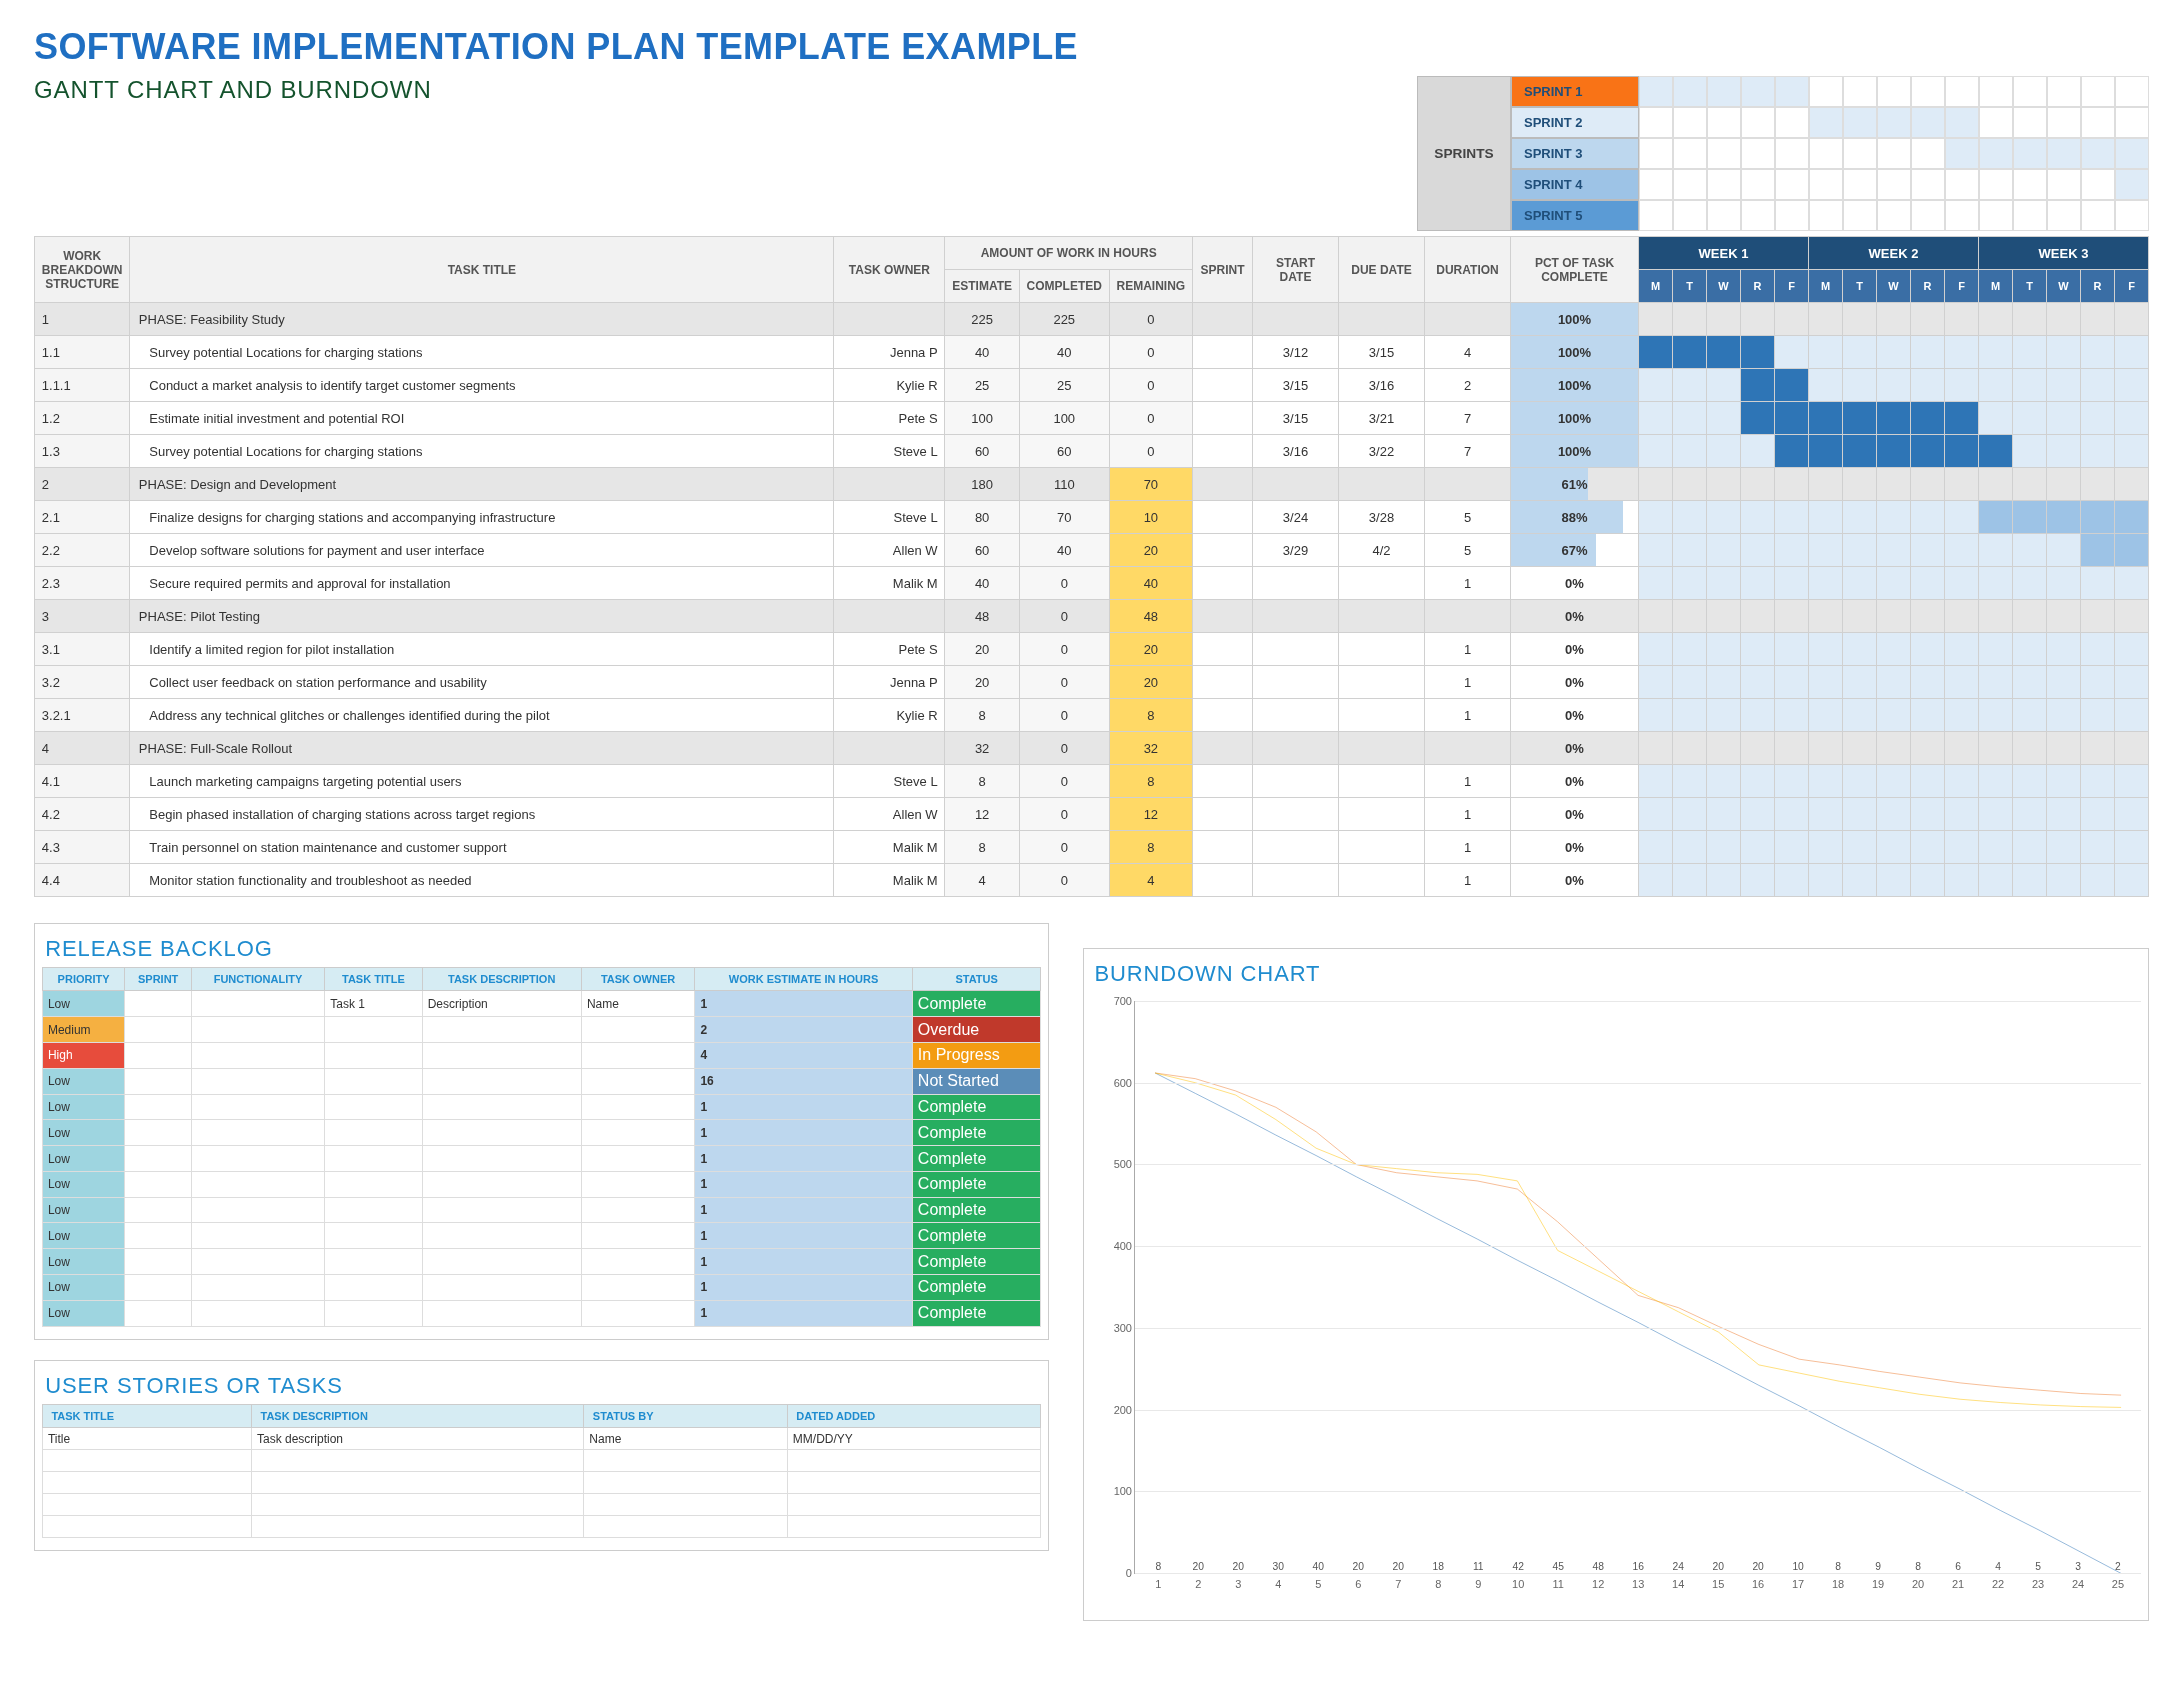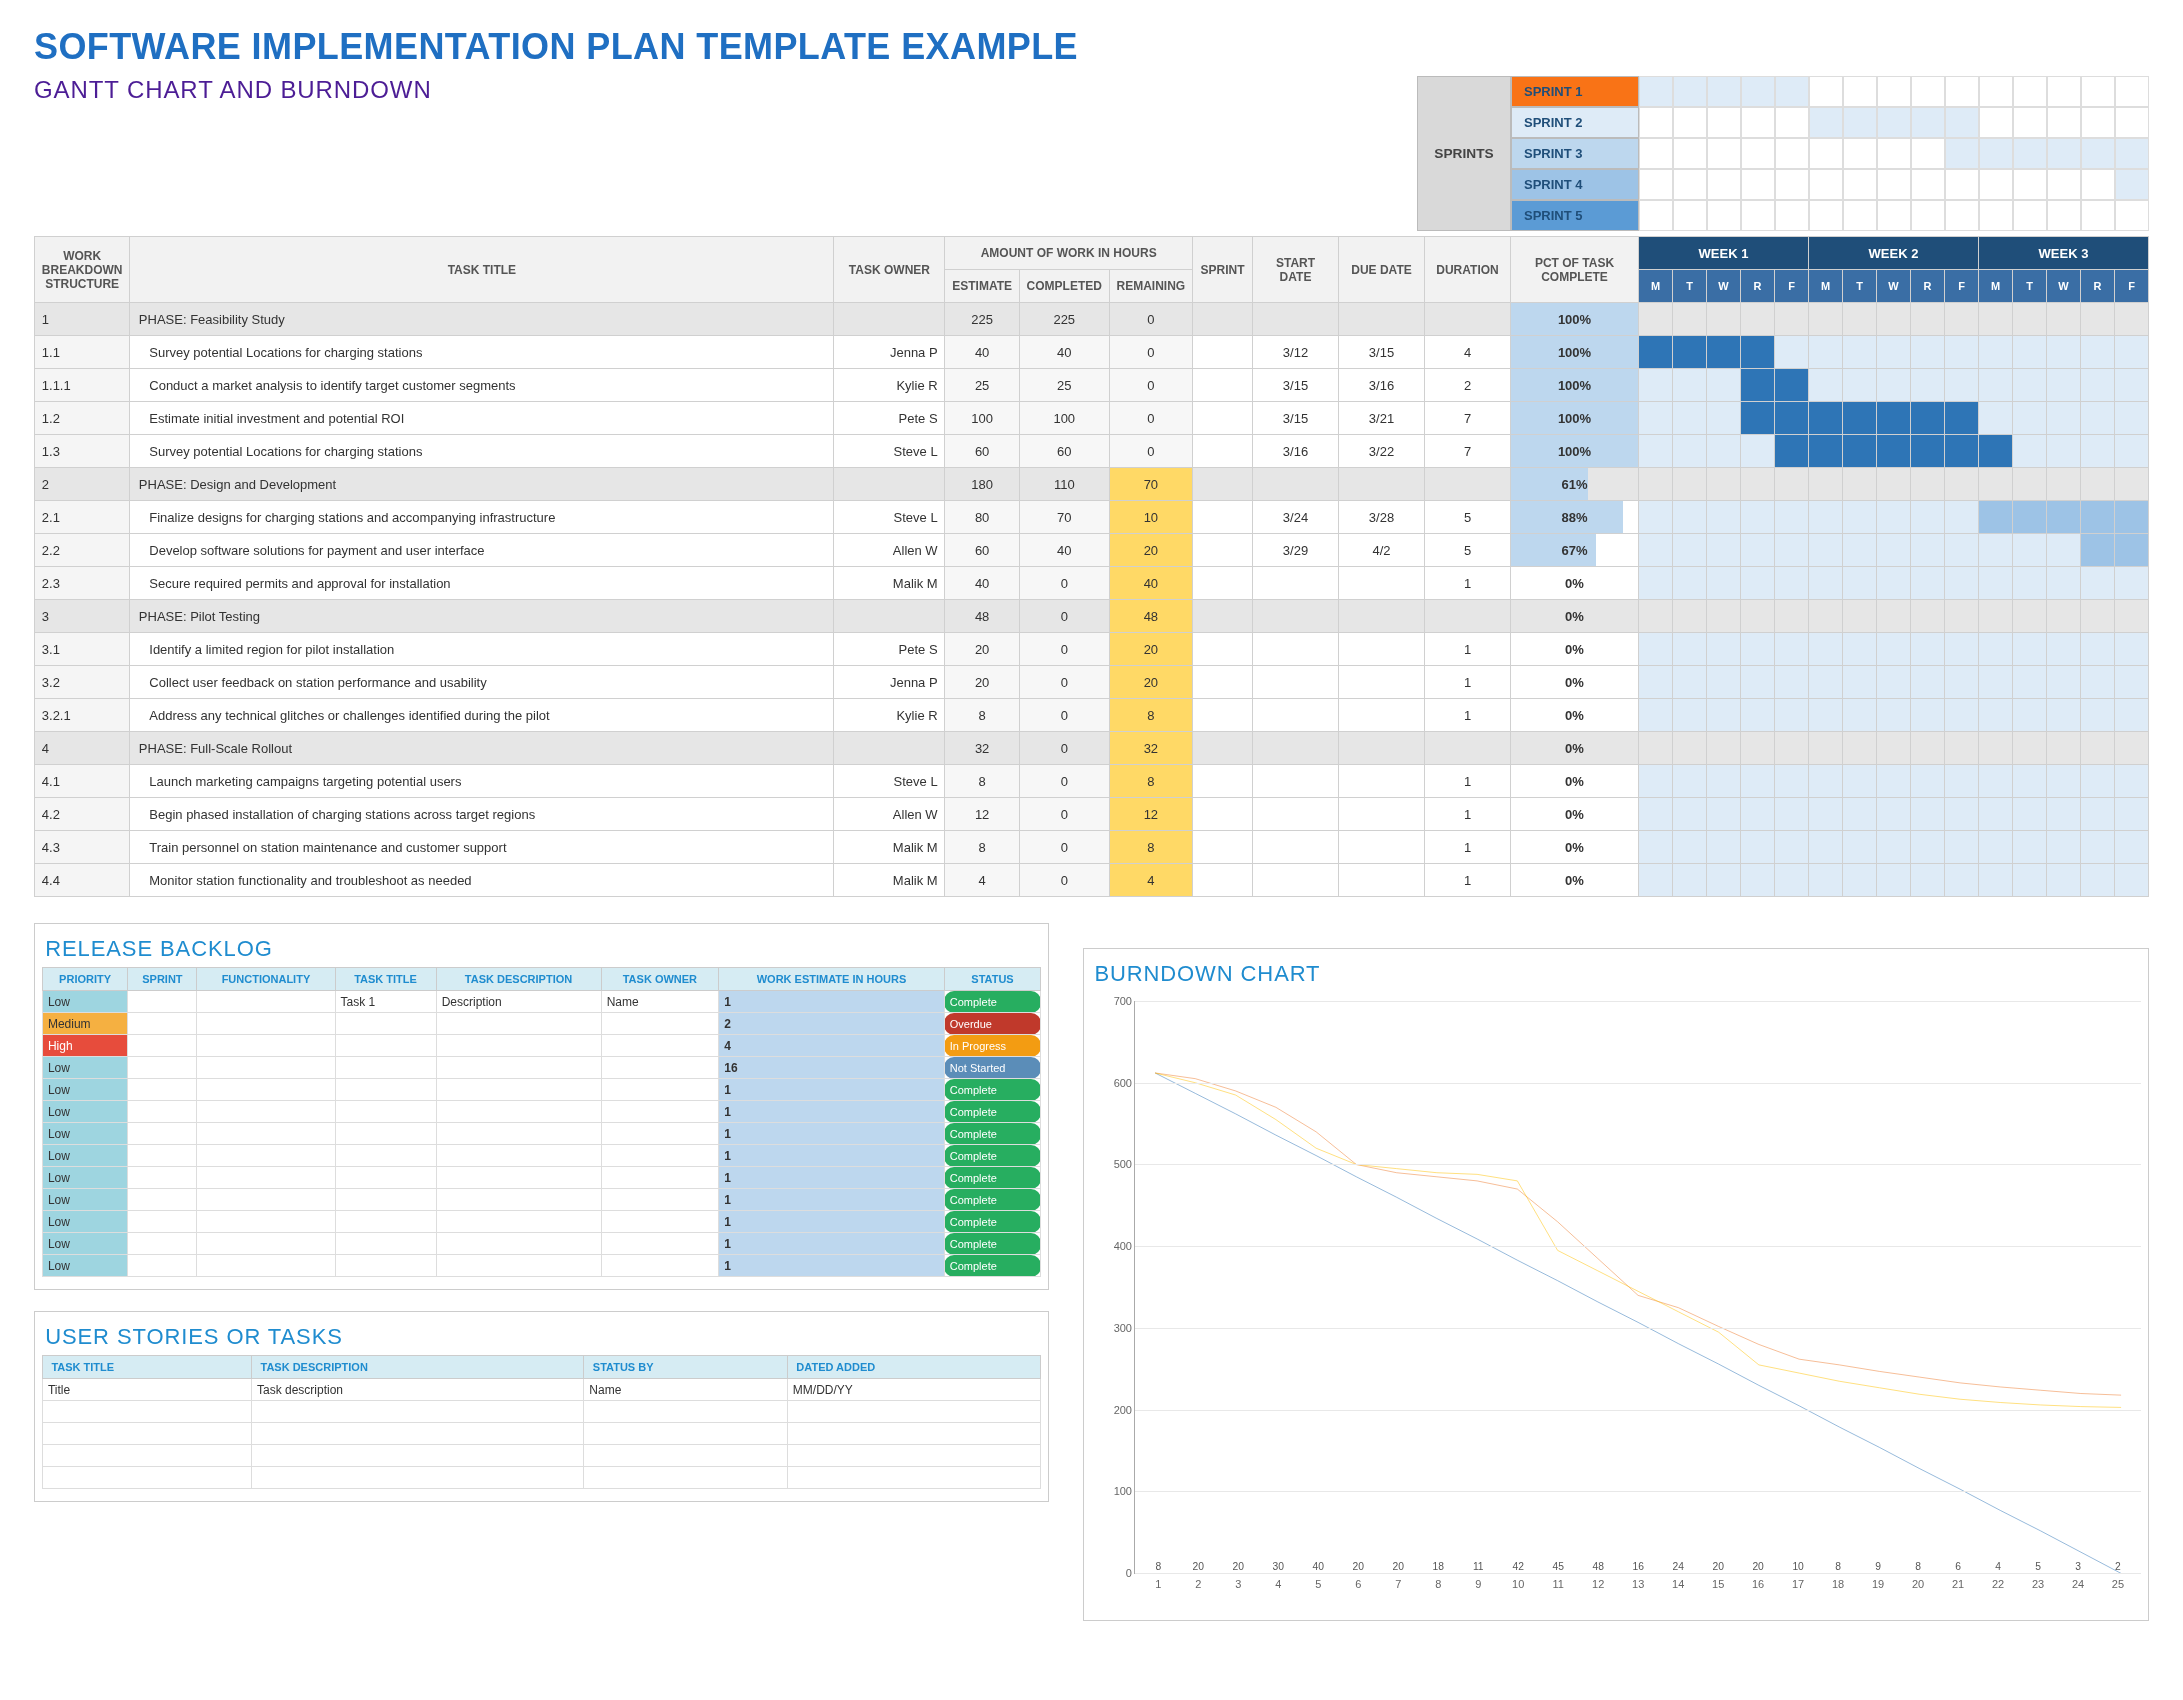--- a/index.html
+++ b/index.html
@@ -13,21 +13,21 @@
   }
   h1.main-title {
     color: #1f6fc2;
     font-size: 36px;
     font-weight: 700;
     margin: 8.6px 0 8.6px 17px;
     letter-spacing: 0.4px;
   }
   .top-row { display:flex; align-items:flex-start; }
   h2.section-title {
-    color: #4c1d95;
+    color: #14532d;
     font-size: 24px;
     font-weight: 400;
     margin: 0 0 13px 17px;
     letter-spacing: 0.9px;
   }
   h3.panel-title {
     color: #1f8ccf;
     font-size: 22px;
     font-weight: 400;
     letter-spacing: 0.9px;
@@ -147,21 +147,21 @@
   }
   table.mini td {
     border:0.9px solid #ddd;
     padding:3.4px 5.1px;
     height:22px;
     text-align:left;
   }
   .pri-low { background:#9ed5e0; }
   .pri-med { background:#f5b041; }
   .pri-high { background:#e74c3c; color:#fff; }
-  .stat { color:#fff; text-align:center; font-size:11px;border-radius:10px;}
+  .stat { color:#fff; text-align:center; font-size:16px;}
   .stat-complete { background:#27ae60;}
   .stat-overdue { background:#c0392b;}
   .stat-progress { background:#f39c12;}
   .stat-notstarted { background:#5b8db8;}
   td.est-blue { background:#bdd7ee; font-weight:600; text-align:center;}
 
   
   .chart-area {
     position:relative;
     height: 616px;

